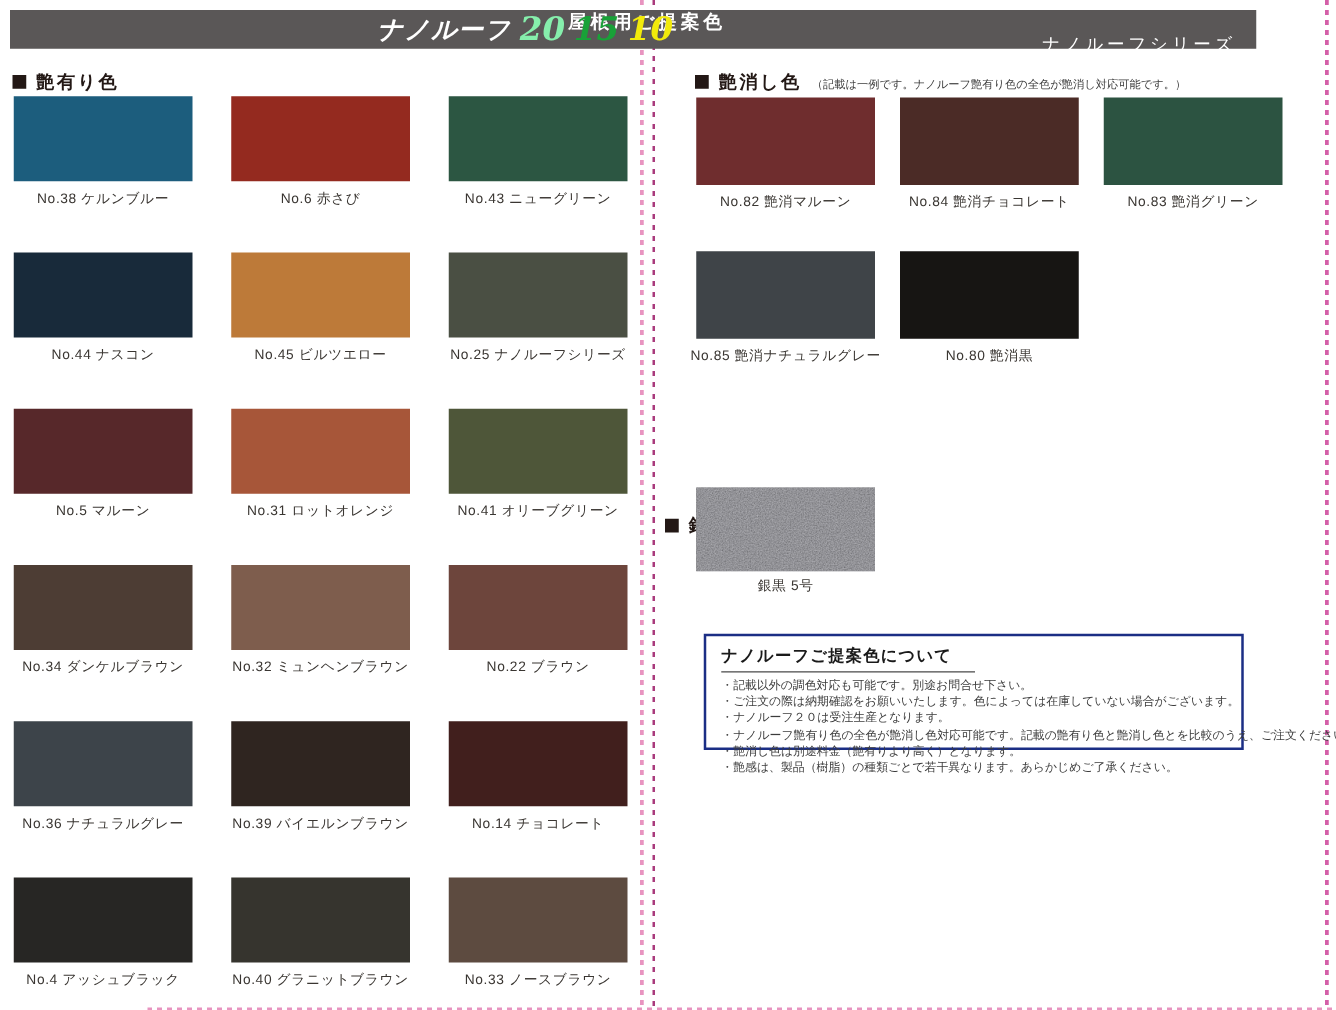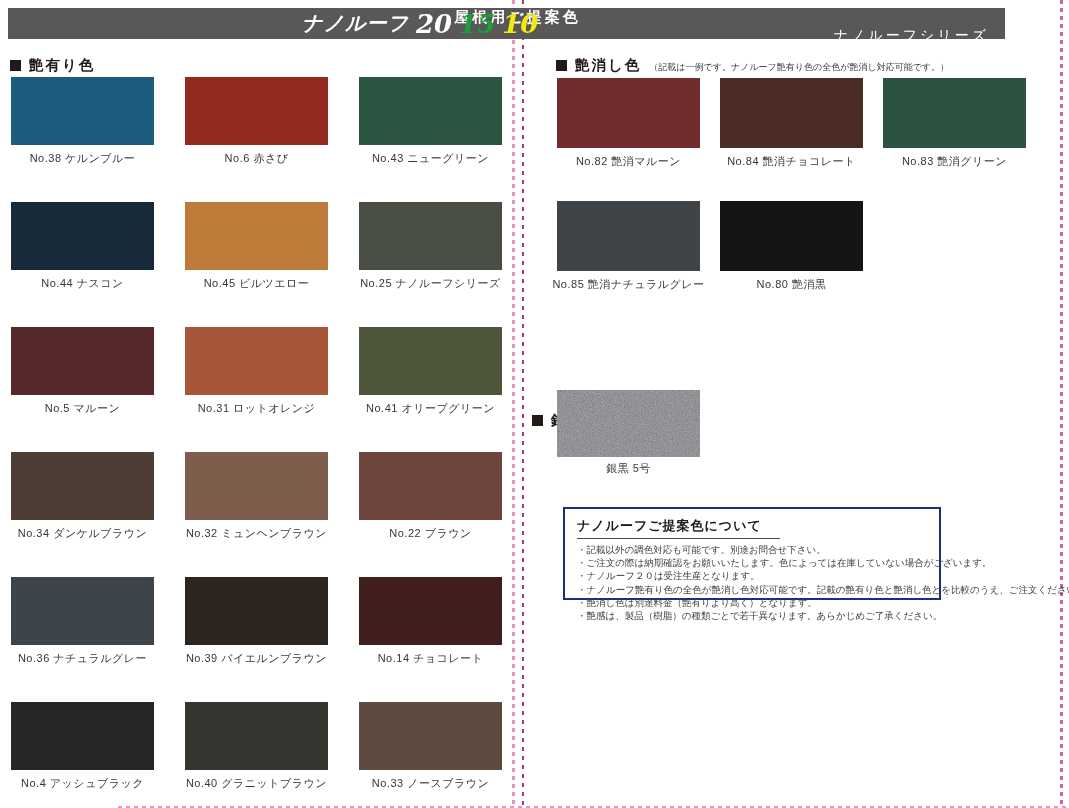--- a/index.html
+++ b/index.html
@@ -38,42 +38,42 @@
   .sw{width:143px;}
   .lb{width:203px;margin-left:-30px;text-align:center;white-space:nowrap;
       font-size:11px;color:#3a3632;margin-top:6px;letter-spacing:0.5px;}
 
   
   .silver-swatch{position:absolute;left:557px;top:390px;z-index:2;width:143px;height:67px;}
   .silver-label{position:absolute;left:527px;top:461px;z-index:2;width:203px;text-align:center;
       font-size:11px;color:#3a3632;letter-spacing:0.5px;}
 
   
-  .info-box{position:absolute;left:563px;top:507px;width:378px;height:93px;z-index:2;
+  .info-box{position:absolute;left:563px;top:507px;width:432px;height:93px;z-index:2;
             border:2px solid #1b2e85;box-sizing:border-box;background:#fff;padding:7px 10px 0 12px;}
   .info-title{display:inline-block;font-size:13px;font-weight:bold;color:#1a1a1a;letter-spacing:1px;
             border-bottom:1.5px solid #4a4a4a;padding:0 18px 3px 0;margin-bottom:4px;}
   .info-bullets{list-style:none;margin:0;padding:0;}
   .info-bullets li{font-size:9.5px;line-height:13.2px;color:#3c3c3c;white-space:nowrap;}
 </style>
 </head>
 <body>
 
 <div class="page">
 
   <div class="vline vline-a"></div>
   <div class="vline vline-b"></div>
   <div class="vline vline-right"></div>
   <div class="hline-bottom"></div>
 
   <header class="topbar" id="topbar" style="background: rgb(90, 87, 87);">
     <span class="topbar-title">屋根用ご提案色</span>
     <span class="brand">
       <span class="brand-name">ナノルーフ</span>
-      <span class="brand-nums" id="brand-nums"><span style="color: #ffffff;">20</span><span style="color: rgb(25, 161, 56);">15</span><span style="color: rgb(242, 234, 10);">10</span></span>
+      <span class="brand-nums" id="brand-nums"><span style="color: #86efac;">20</span><span style="color: rgb(25, 161, 56);">15</span><span style="color: rgb(242, 234, 10);">10</span></span>
     </span>
     <span class="topbar-series">ナノルーフシリーズ</span>
   </header>
 
   <div class="sec-title" style="left:10px;top:56px;">
     <span class="sq"></span>
     <span>艶有り色</span>
   </div>
   <div id="glossy-grid" class="grid glossy-grid">
       <div class="cell">

